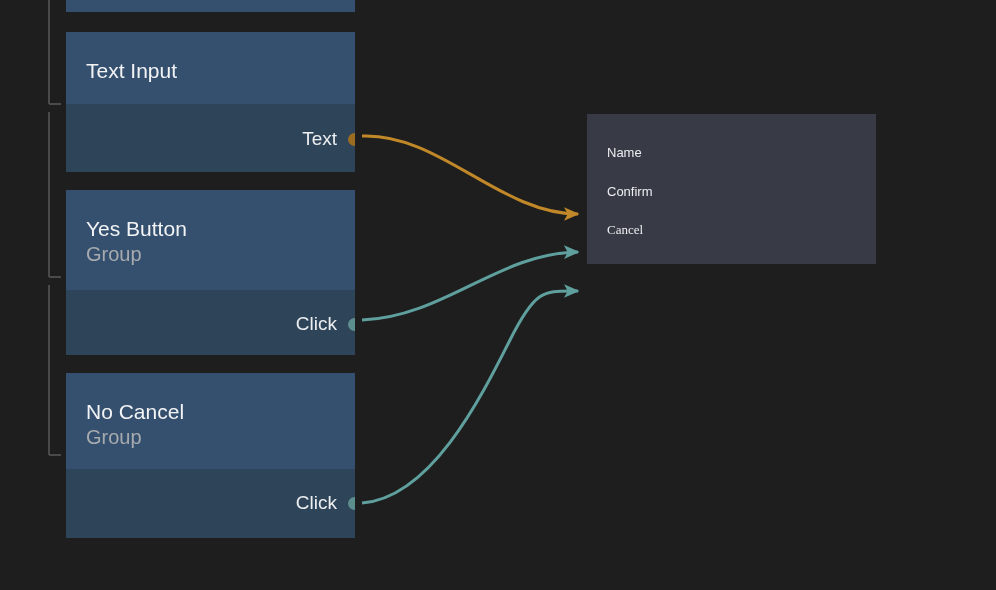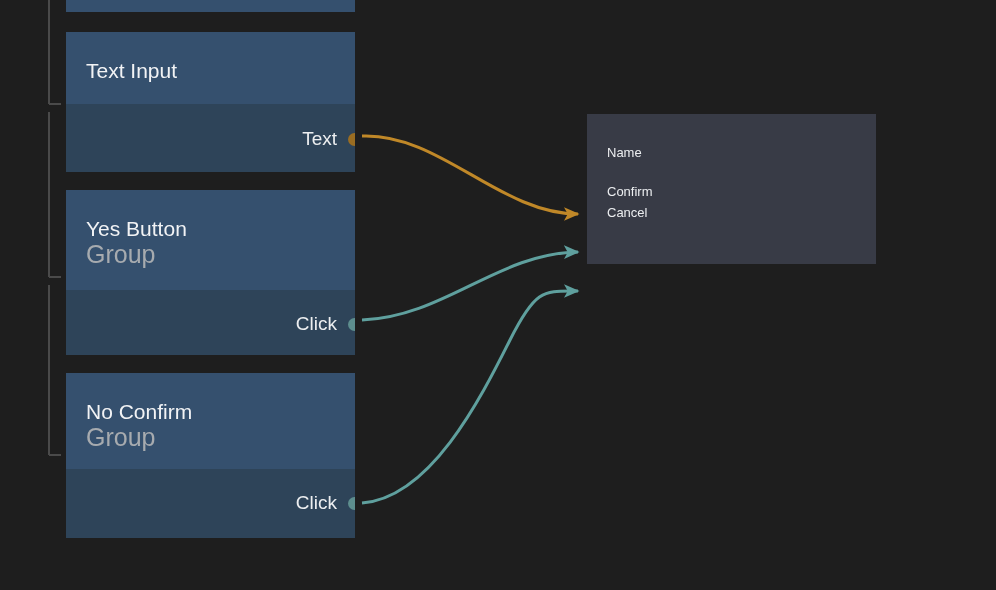--- a/index.html
+++ b/index.html
@@ -40,21 +40,21 @@
     width: 100%;
   }
   .node-title {
     font-size: 21px;
     line-height: 26px;
     color: #f2f3f5;
     font-weight: 400;
     white-space: nowrap;
   }
   .node-subtitle {
-    font-size: 25px;
+    font-size: 20px;
     line-height: 25px;
     color: #a7abaf;
     font-weight: 400;
     white-space: nowrap;
   }
 
   
   .node-blue .node-header { background: #35506e; }
   .node-blue .node-body   { background: #2e4459; }
 
@@ -158,38 +158,38 @@
     <div class="node-body" style="height:69px; position:relative;">
       <div class="port-row-out" style="top:24px; right:0;">
         <span class="port-label-out">Click</span>
         <span class="port-dot teal"></span>
       </div>
     </div>
   </div>
 
   <div class="node node-blue" style="left:66px; top:373px; width:289px; height:165px;">
     <div class="node-header" style="height:96px;">
-      <div class="node-title">No Confirm</div>
+      <div class="node-title">No Cancel</div>
       <div class="node-subtitle">Group</div>
     </div>
     <div class="node-body" style="height:69px; position:relative;">
       <div class="port-row-out" style="top:24px; right:0;">
         <span class="port-label-out">Click</span>
         <span class="port-dot teal"></span>
       </div>
     </div>
   </div>
 
   <div class="node node-dark" style="left:587px; top:114px; width:289px; height:214px;">
     <div class="node-body" style="height:150px; position:relative;">
       <div class="port-row-in" style="top:28px;">
         <span class="port-label-in">Name</span>
       </div>
       <div class="port-row-in" style="top:67px;">
         <span class="port-label-in">Confirm</span>
       </div>
-      <div class="port-row-in" style="top:88px;">
+      <div class="port-row-in" style="top:105px;font-family:Liberation Serif, serif;">
         <span class="port-label-in">Cancel</span>
       </div>
     </div>
   </div>
 
 </div>
 
 </body></html>

